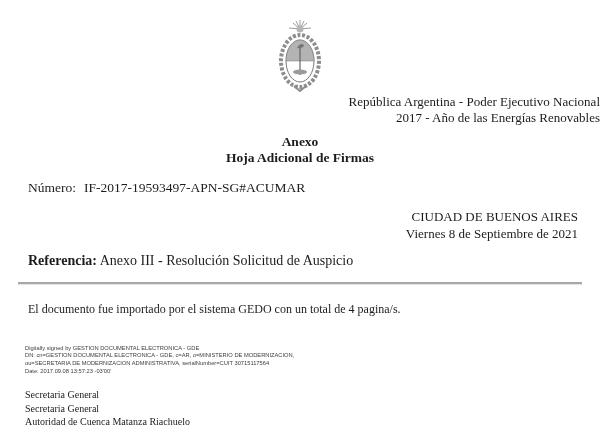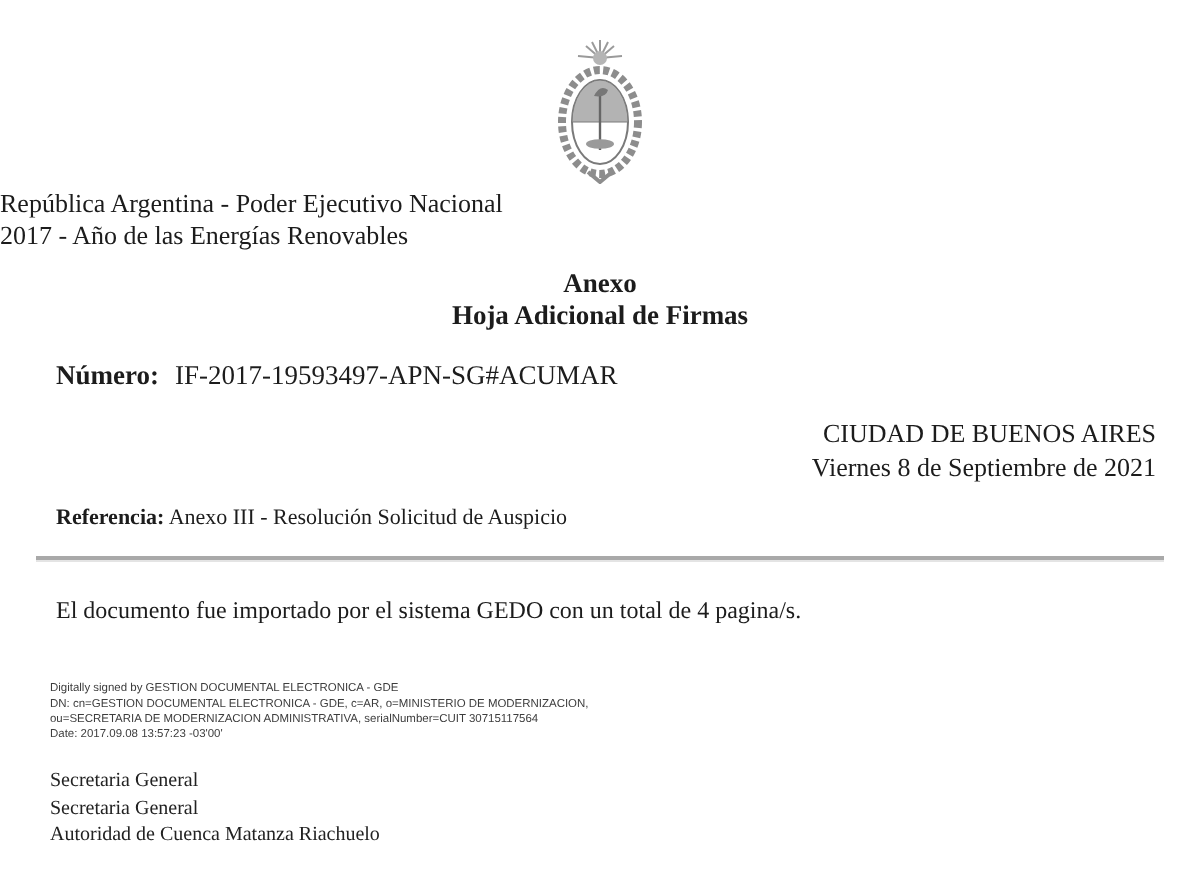--- a/index.html
+++ b/index.html
@@ -5,26 +5,26 @@
   html,body{margin:0;padding:0;}
   body{
     width:600px;height:435px;
     background:#ffffff;
     font-family:"Liberation Serif", serif;
     color:#1c1c1c;
     overflow:hidden;
     position:relative;
   }
   .arms{display:block;margin:20px auto 2px;}
-  .hdr{text-align:left;font-size:13px;line-height:16px;}
+  .hdr{text-align:right;font-size:13px;line-height:16px;}
   .titles{text-align:center;font-weight:bold;font-size:13.5px;line-height:16px;margin-top:8px;}
   .numero{margin:14px 28px 0;font-size:13.5px;}
-  .numero .lbl{font-weight:bold;margin-right:8px;}
+  .numero .lbl{font-weight:normal;margin-right:8px;}
   .cityblock{text-align:right;margin:12px 22px 0;font-size:13px;line-height:17px;font-family:Liberation Serif, serif;}
-  .ref{margin:11px 28px 13px;font-size:11px;}
+  .ref{margin:11px 28px 13px;font-size:14px;}
   .ref .lbl{font-weight:bold;}
   .rule{height:2px;background:#a9a9a9;border:none;border-bottom:1px solid #e4e4e4;margin:7px 18px 0;}
   .body-text{margin:17px 28px 0;font-size:12px;}
   .stamp-wrap{height:32px;margin:27px 0 0 25px;}
   .stamp{
     font-family:"Liberation Sans", sans-serif;
     font-size:8.2px;line-height:11px;color:#3d3d3d;
     transform:scale(0.7);transform-origin:left top;
     width:420px;white-space:nowrap;
   }

